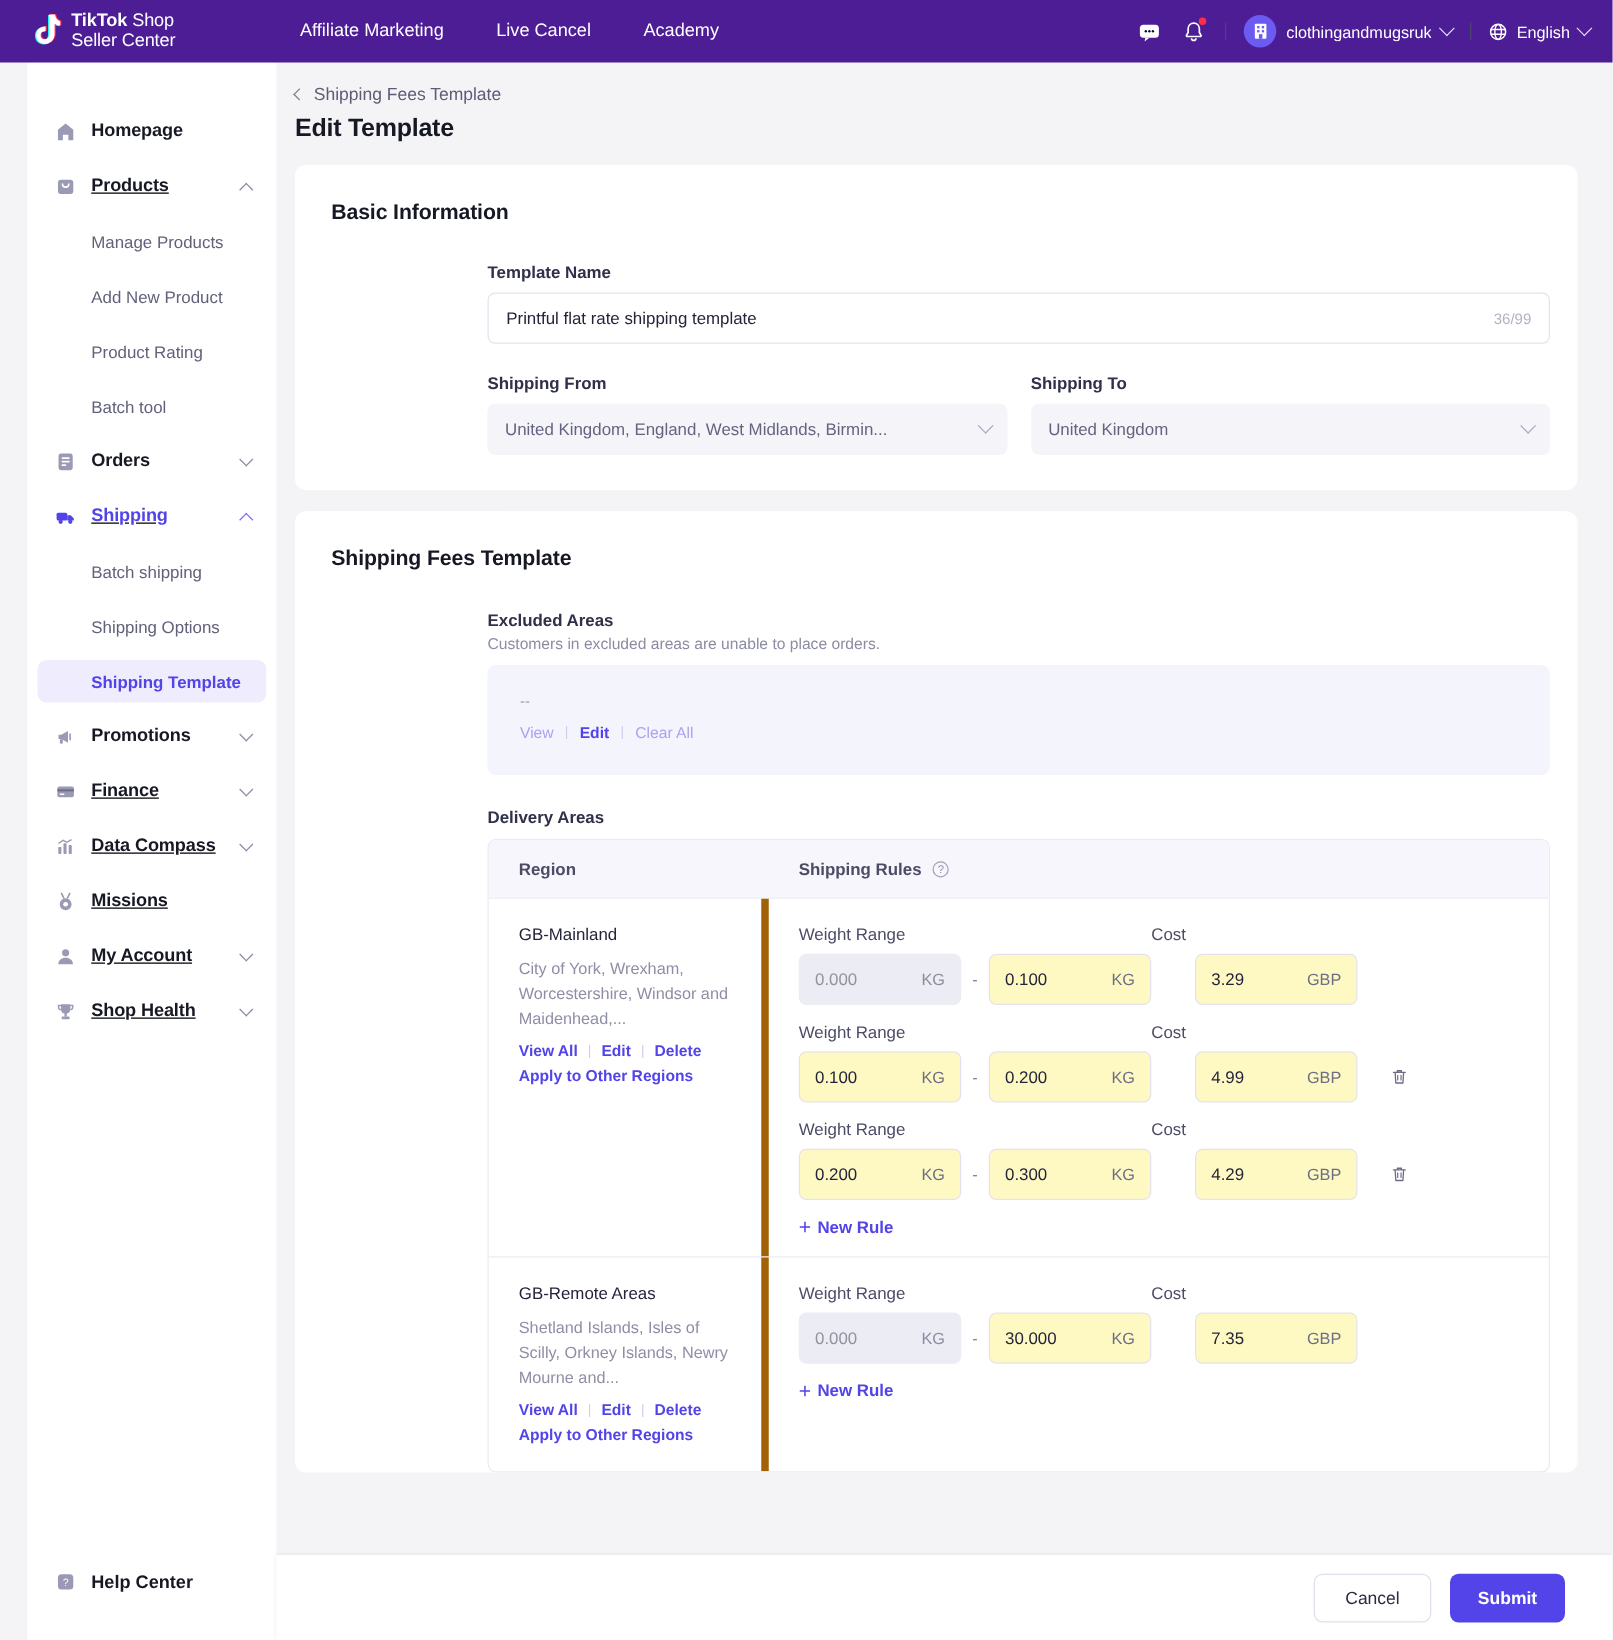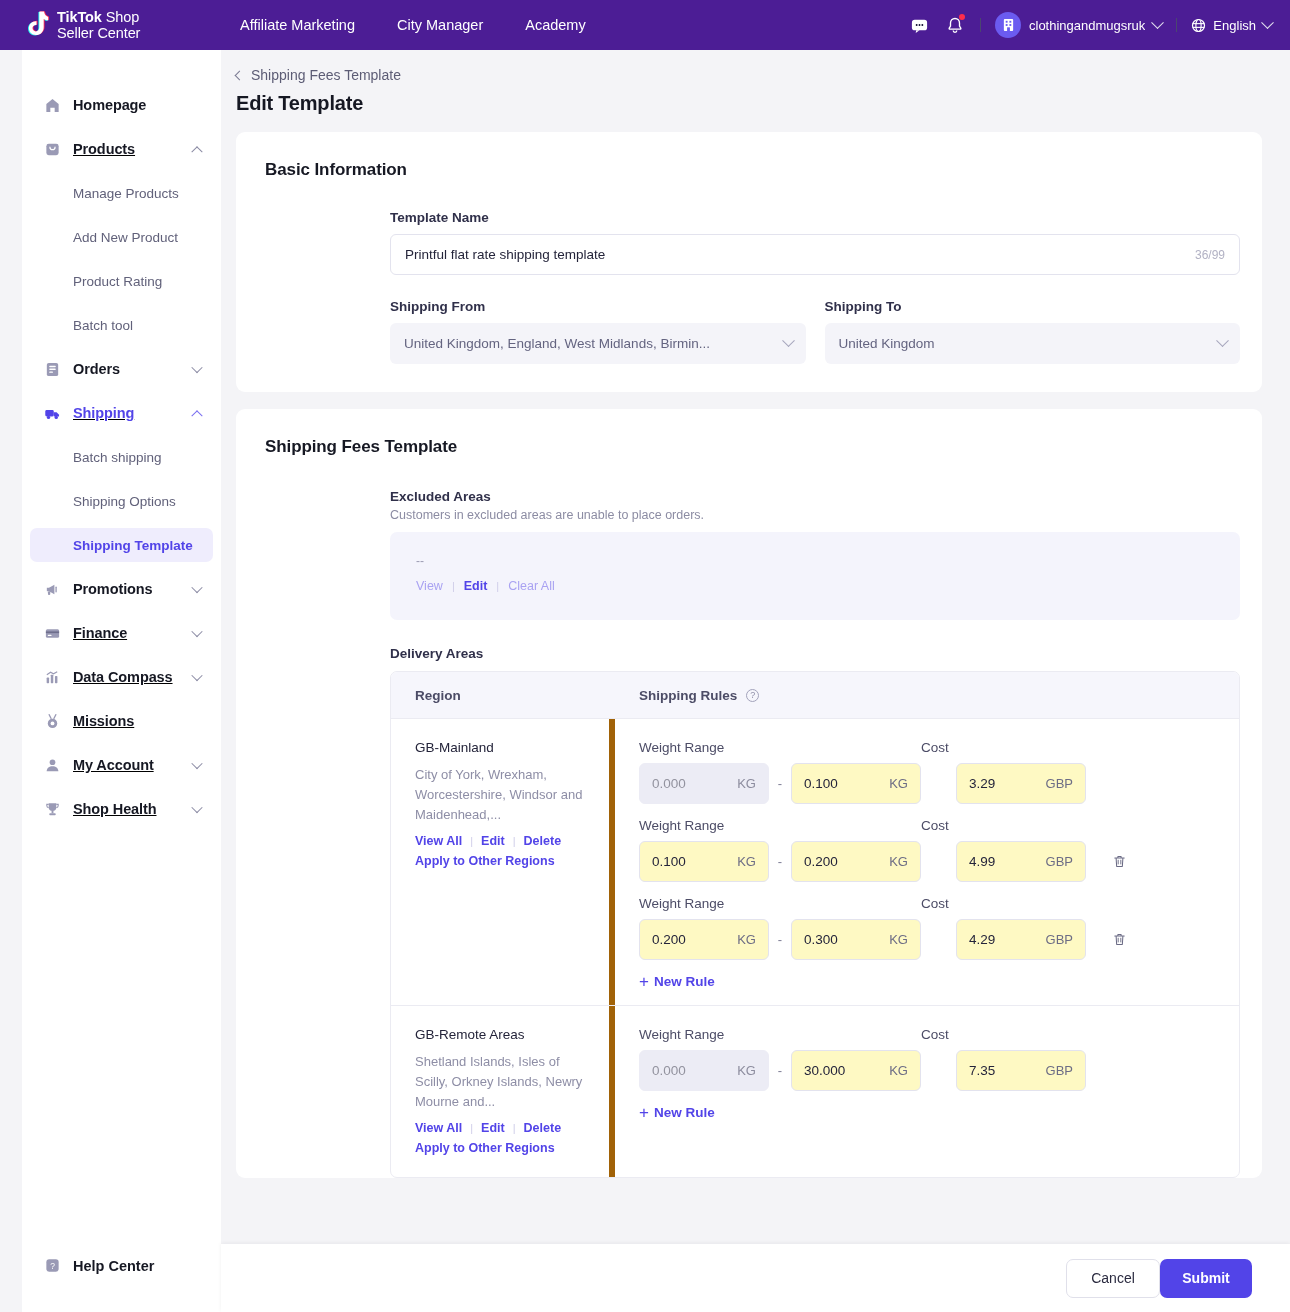--- a/index.html
+++ b/index.html
@@ -195,21 +195,21 @@
     margin-top: 14px; display: flex; align-items: center; gap: 5px;
     color: #5244e8; font-size: 13.5px; font-weight: 700; cursor: pointer;
   }
   .plus { font-size: 17px; font-weight: 400; line-height: 14px; }
 
   
   .footer {
     position: absolute; bottom: 0; left: 221px;
     width: 1069px; height: 68px; background: #fff;
     display: flex; align-items: center; justify-content: flex-end;
-    padding-right: 38px; z-index: 40;
+    padding-right: 38px; gap: 15px; z-index: 40;
     box-shadow: 0 -1px 4px rgba(22,24,35,0.06);
   }
   .btn { height: 39px; border-radius: 7px; font-size: 14px; cursor: pointer;
     display: flex; align-items: center; justify-content: center; }
   .btn-cancel { width: 94px; border: 1px solid #e0e0ea; background: #fff; color: #2b2b40; }
   .btn-submit { width: 92px; background: #5244e8; color: #fff; font-weight: 700; }
 </style>
 </head>
 <body>
 
@@ -225,21 +225,21 @@
     <div class="brand-text">
       <div class="brand-line1">
         <span>TikTok</span><span class="thin">&nbsp;</span><span class="thin">Shop</span>
       </div>
       <div class="brand-line2">Seller Center</div>
     </div>
   </div>
 
   <div class="navlinks">
     <div class="navlink">Affiliate Marketing</div>
-    <div class="navlink">City Manager</div>
+    <div class="navlink">Live Cancel</div>
     <div class="navlink">Academy</div>
   </div>
 
   <div class="nav-right">
     <div class="nv-icon">
       <svg width="19" height="19" viewBox="0 0 20 20">
           <rect x="2" y="4" width="16" height="11" rx="3" fill="#fff"></rect>
           <path d="M6.5 15L6 18l4-3z" fill="#fff"></path>
           <circle cx="7" cy="9.5" r="1" fill="#0f0b2e"></circle>
           <circle cx="10" cy="9.5" r="1" fill="#0f0b2e"></circle>

